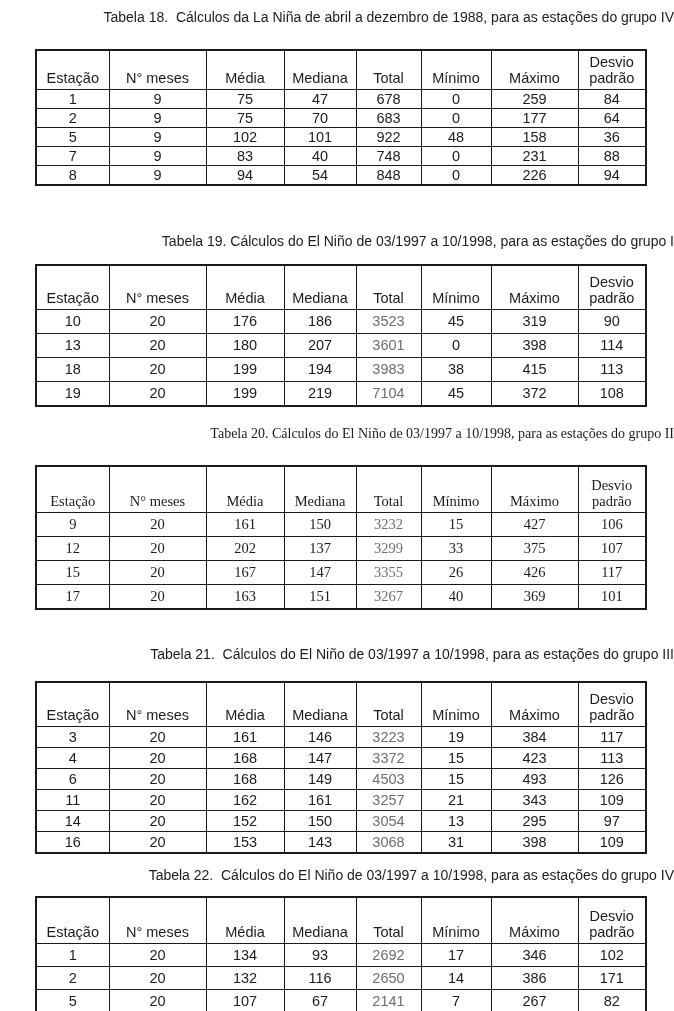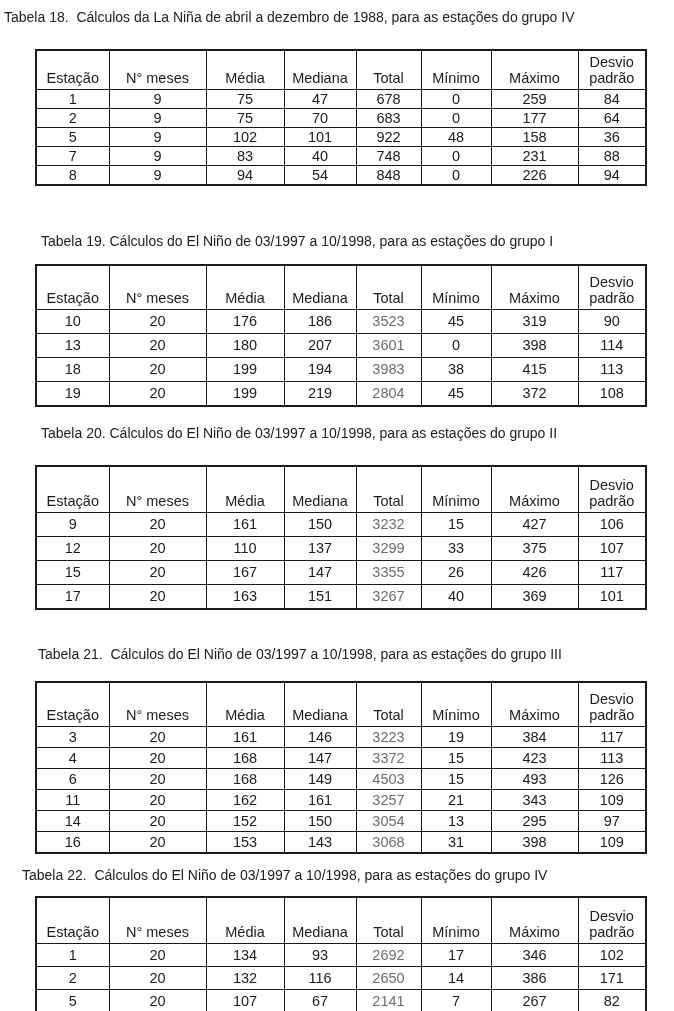--- a/index.html
+++ b/index.html
@@ -15,27 +15,28 @@
     -webkit-font-smoothing: antialiased;
   }
   #doc {
     width: 674px;
   }
   .sec .title {
     font-size: 14px;
     line-height: 17px;
     color: #1c1c1c;
     white-space: pre;
+    text-align: right;
   }
   
   .sec0 { padding-top: 9px; }
   .sec0 .title { margin-left: 4px;  margin-bottom: 23px; }
   .sec1 { padding-top: 47px; }
   .sec1 .title { margin-left: 41px; margin-bottom: 14px; }
-  .sec2 { padding-top: 18px; }
+  .sec2 { padding-top: 18px; font-family: Liberation Serif, serif; }
   .sec2 .title { margin-left: 41px; margin-bottom: 23px; }
   .sec3 { padding-top: 36px; }
   .sec3 .title { margin-left: 38px; margin-bottom: 18px; }
   .sec4 { padding-top: 13px; }
   .sec4 .title { margin-left: 22px; margin-bottom: 12px; }
 
   table.stats {
     border-collapse: collapse;
     table-layout: fixed;
     margin-left: 35px;
@@ -213,21 +214,21 @@
             <td class="gray">3983</td>
             <td>38</td>
             <td>415</td>
             <td>113</td>
           </tr>
           <tr>
             <td>19</td>
             <td>20</td>
             <td>199</td>
             <td>219</td>
-            <td class="gray">2804</td>
+            <td class="gray">7104</td>
             <td>45</td>
             <td>372</td>
             <td>108</td>
           </tr>
         </tbody>
       </table>
     </section>
     <section class="sec sec2">
       <div class="title">Tabela 20. Cálculos do El Niño de 03/1997 a 10/1998, para as estações do grupo II</div>
       <table class="stats t2">
@@ -260,21 +261,21 @@
             <td>161</td>
             <td>150</td>
             <td class="gray">3232</td>
             <td>15</td>
             <td>427</td>
             <td>106</td>
           </tr>
           <tr>
             <td>12</td>
             <td>20</td>
-            <td>110</td>
+            <td>202</td>
             <td>137</td>
             <td class="gray">3299</td>
             <td>33</td>
             <td>375</td>
             <td>107</td>
           </tr>
           <tr>
             <td>15</td>
             <td>20</td>
             <td>167</td>

